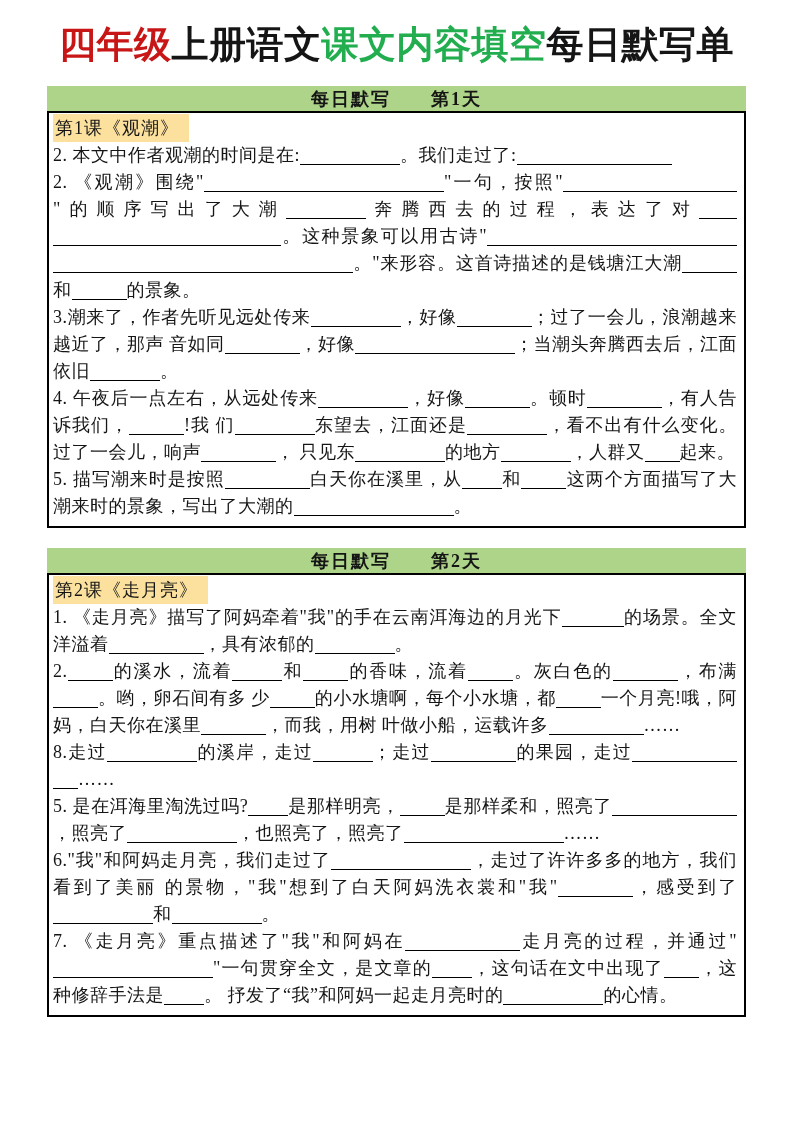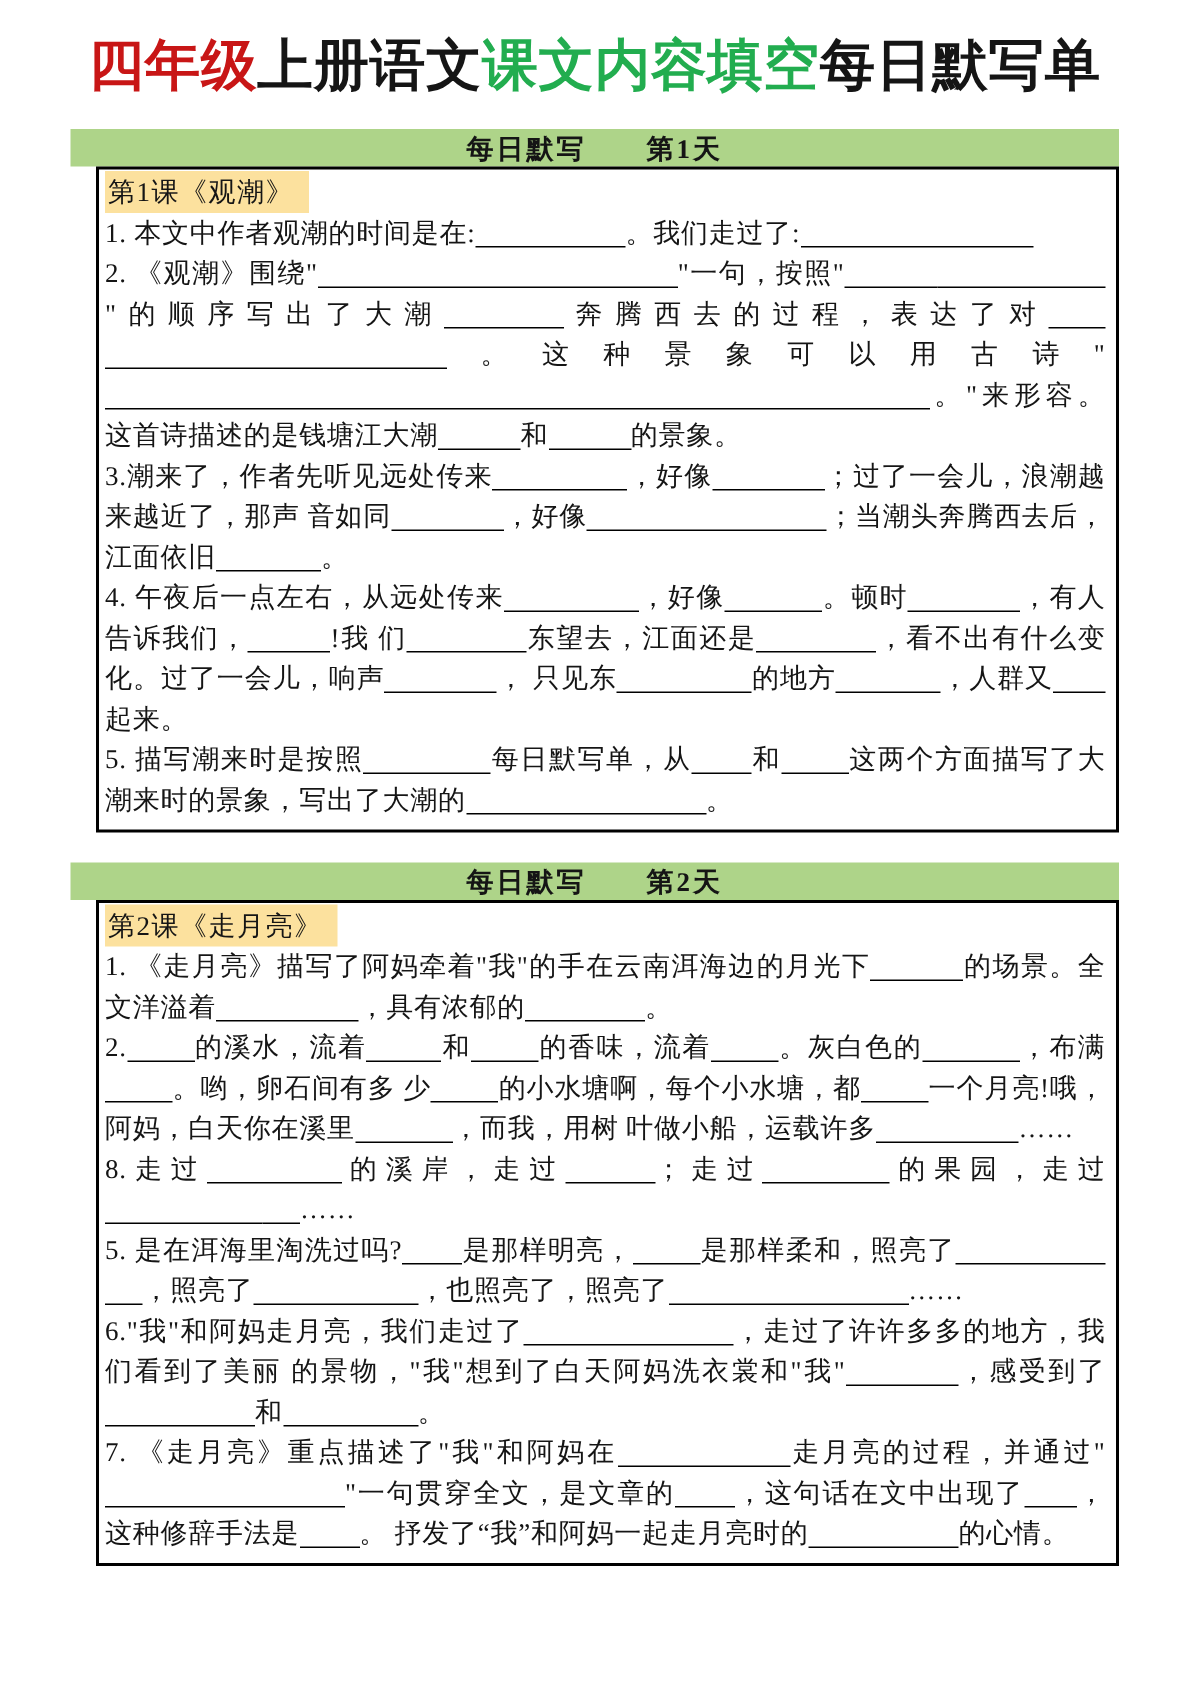--- a/index.html
+++ b/index.html
@@ -42,21 +42,20 @@
     justify-content: center;
     gap: 40px;
     font-size: 18px;
     font-weight: 700;
     letter-spacing: 2px;
   }
   .content-box {
     border: 2px solid var(--border-color, #000);
     box-sizing: border-box;
     padding: 0 7px 6px 4px;
-    margin-left: 17px;
   }
   .lesson-title {
     display: inline-block;
     background: var(--lesson-highlight-bg, #fce19e);
     font-size: 18px;
     letter-spacing: 1px;
     padding: 2px 10px 2px 2px;
     margin: 1px 0 0 0;
   }
   .question {
@@ -83,25 +82,25 @@
   <section class="day-section">
     <div class="day-header">
       <span>每日默写</span>
       <span>第1天</span>
     </div>
     <div class="content-box">
       <div>
         <span class="lesson-title">第1课《观潮》</span>
       </div>
       <div>
-            <p class="question"><span>1. 本文中作者观潮的时间是在:</span><span class="blank" style="width: 100px;"></span><span>。我们走过了:</span><span class="blank" style="width: 155px;"></span></p>
+            <p class="question"><span>2. 本文中作者观潮的时间是在:</span><span class="blank" style="width: 100px;"></span><span>。我们走过了:</span><span class="blank" style="width: 155px;"></span></p>
             <p class="question"><span>2. 《观潮》围绕"</span><span class="blank" style="width: 240px;"></span><span>"一句，按照"</span><span class="blank" style="width: 62px;"></span><span class="blank" style="width: 112px;"></span><span>"的顺序写出了大潮</span><span class="blank" style="width: 80px;"></span><span>奔腾西去的过程，表达了对</span><span class="blank" style="width: 38px;"></span><span class="blank" style="width: 228px;"></span><span>。这种景象可以用古诗"</span><span class="blank" style="width: 250px;"></span><span class="blank" style="width: 300px;"></span><span>。"来形容。这首诗描述的是钱塘江大潮</span><span class="blank" style="width: 55px;"></span><span>和</span><span class="blank" style="width: 55px;"></span><span>的景象。</span></p>
             <p class="question"><span>3.潮来了，作者先听见远处传来</span><span class="blank" style="width: 90px;"></span><span>，好像</span><span class="blank" style="width: 75px;"></span><span>；过了一会儿，浪潮越来越近了，那声 音如同</span><span class="blank" style="width: 75px;"></span><span>，好像</span><span class="blank" style="width: 160px;"></span><span>；当潮头奔腾西去后，江面依旧</span><span class="blank" style="width: 70px;"></span><span>。</span></p>
             <p class="question"><span>4. 午夜后一点左右，从远处传来</span><span class="blank" style="width: 90px;"></span><span>，好像</span><span class="blank" style="width: 65px;"></span><span>。顿时</span><span class="blank" style="width: 75px;"></span><span>，有人告诉我们，</span><span class="blank" style="width: 55px;"></span><span>!我 们</span><span class="blank" style="width: 80px;"></span><span>东望去，江面还是</span><span class="blank" style="width: 80px;"></span><span>，看不出有什么变化。过了一会儿，响声</span><span class="blank" style="width: 75px;"></span><span>， 只见东</span><span class="blank" style="width: 90px;"></span><span>的地方</span><span class="blank" style="width: 70px;"></span><span>，人群又</span><span class="blank" style="width: 35px;"></span><span>起来。</span></p>
-            <p class="question"><span>5. 描写潮来时是按照</span><span class="blank" style="width: 85px;"></span><span>每日默写单，从</span><span class="blank" style="width: 40px;"></span><span>和</span><span class="blank" style="width: 45px;"></span><span>这两个方面描写了大潮来时的景象，写出了大潮的</span><span class="blank" style="width: 160px;"></span><span>。</span></p>
+            <p class="question"><span>5. 描写潮来时是按照</span><span class="blank" style="width: 85px;"></span><span>白天你在溪里，从</span><span class="blank" style="width: 40px;"></span><span>和</span><span class="blank" style="width: 45px;"></span><span>这两个方面描写了大潮来时的景象，写出了大潮的</span><span class="blank" style="width: 160px;"></span><span>。</span></p>
           </div>
     </div>
   </section>
 
   <section class="day-section">
     <div class="day-header">
       <span>每日默写</span>
       <span>第2天</span>
     </div>
     <div class="content-box">

